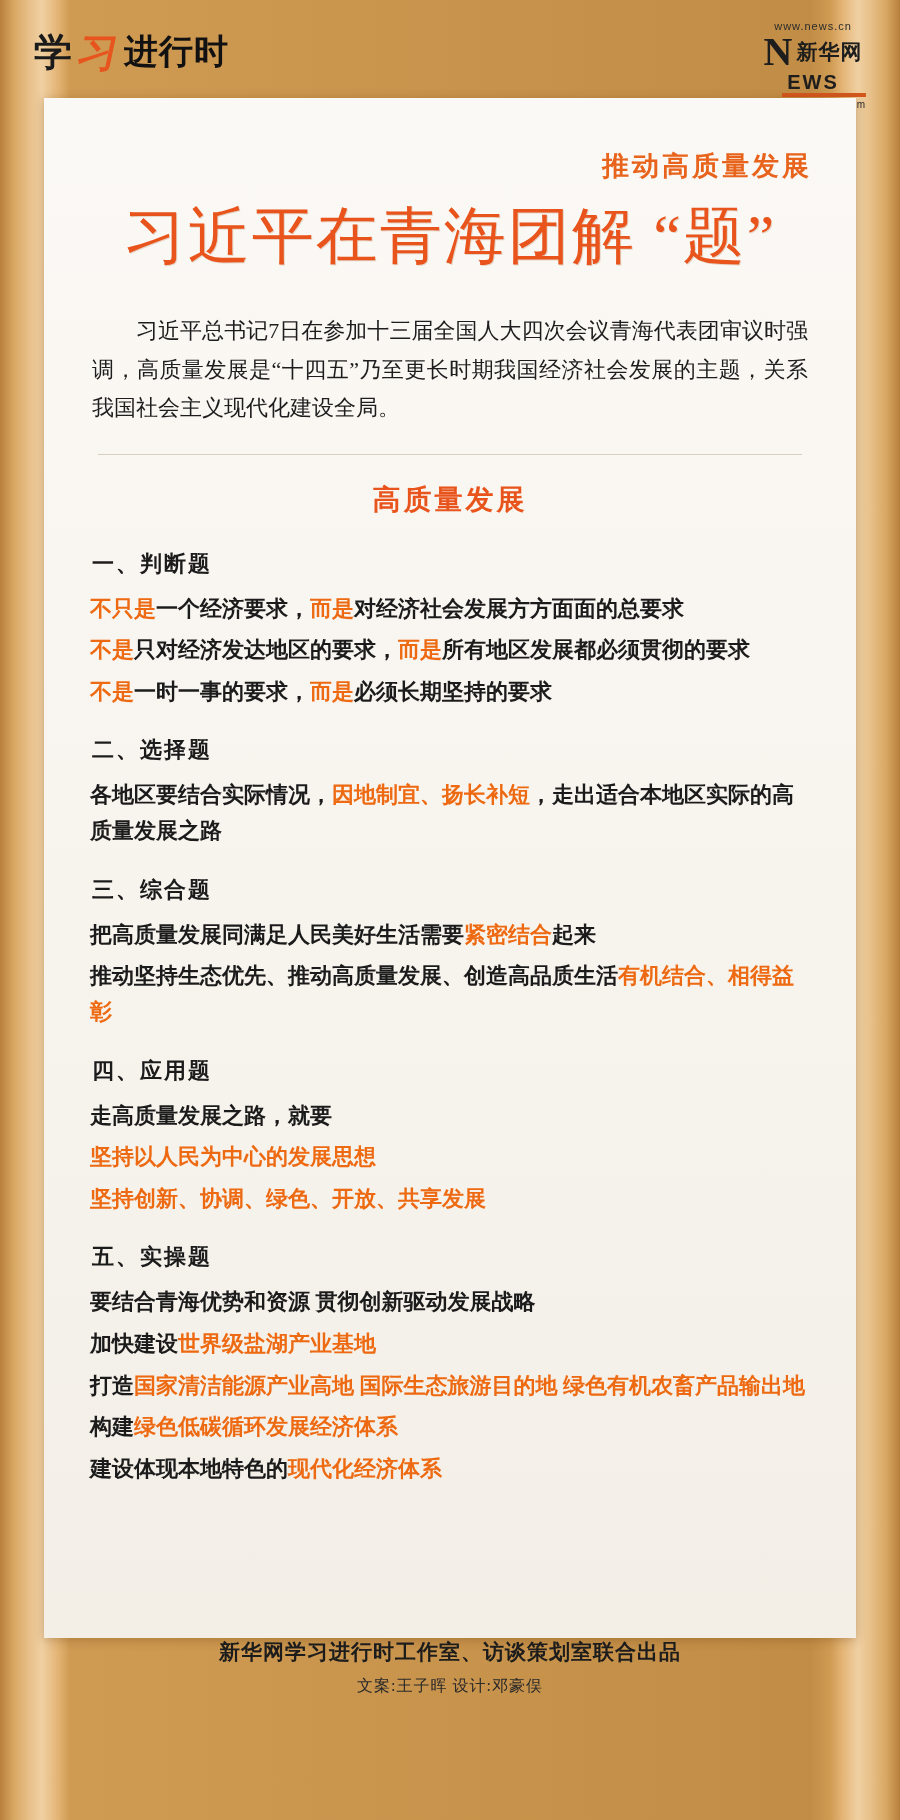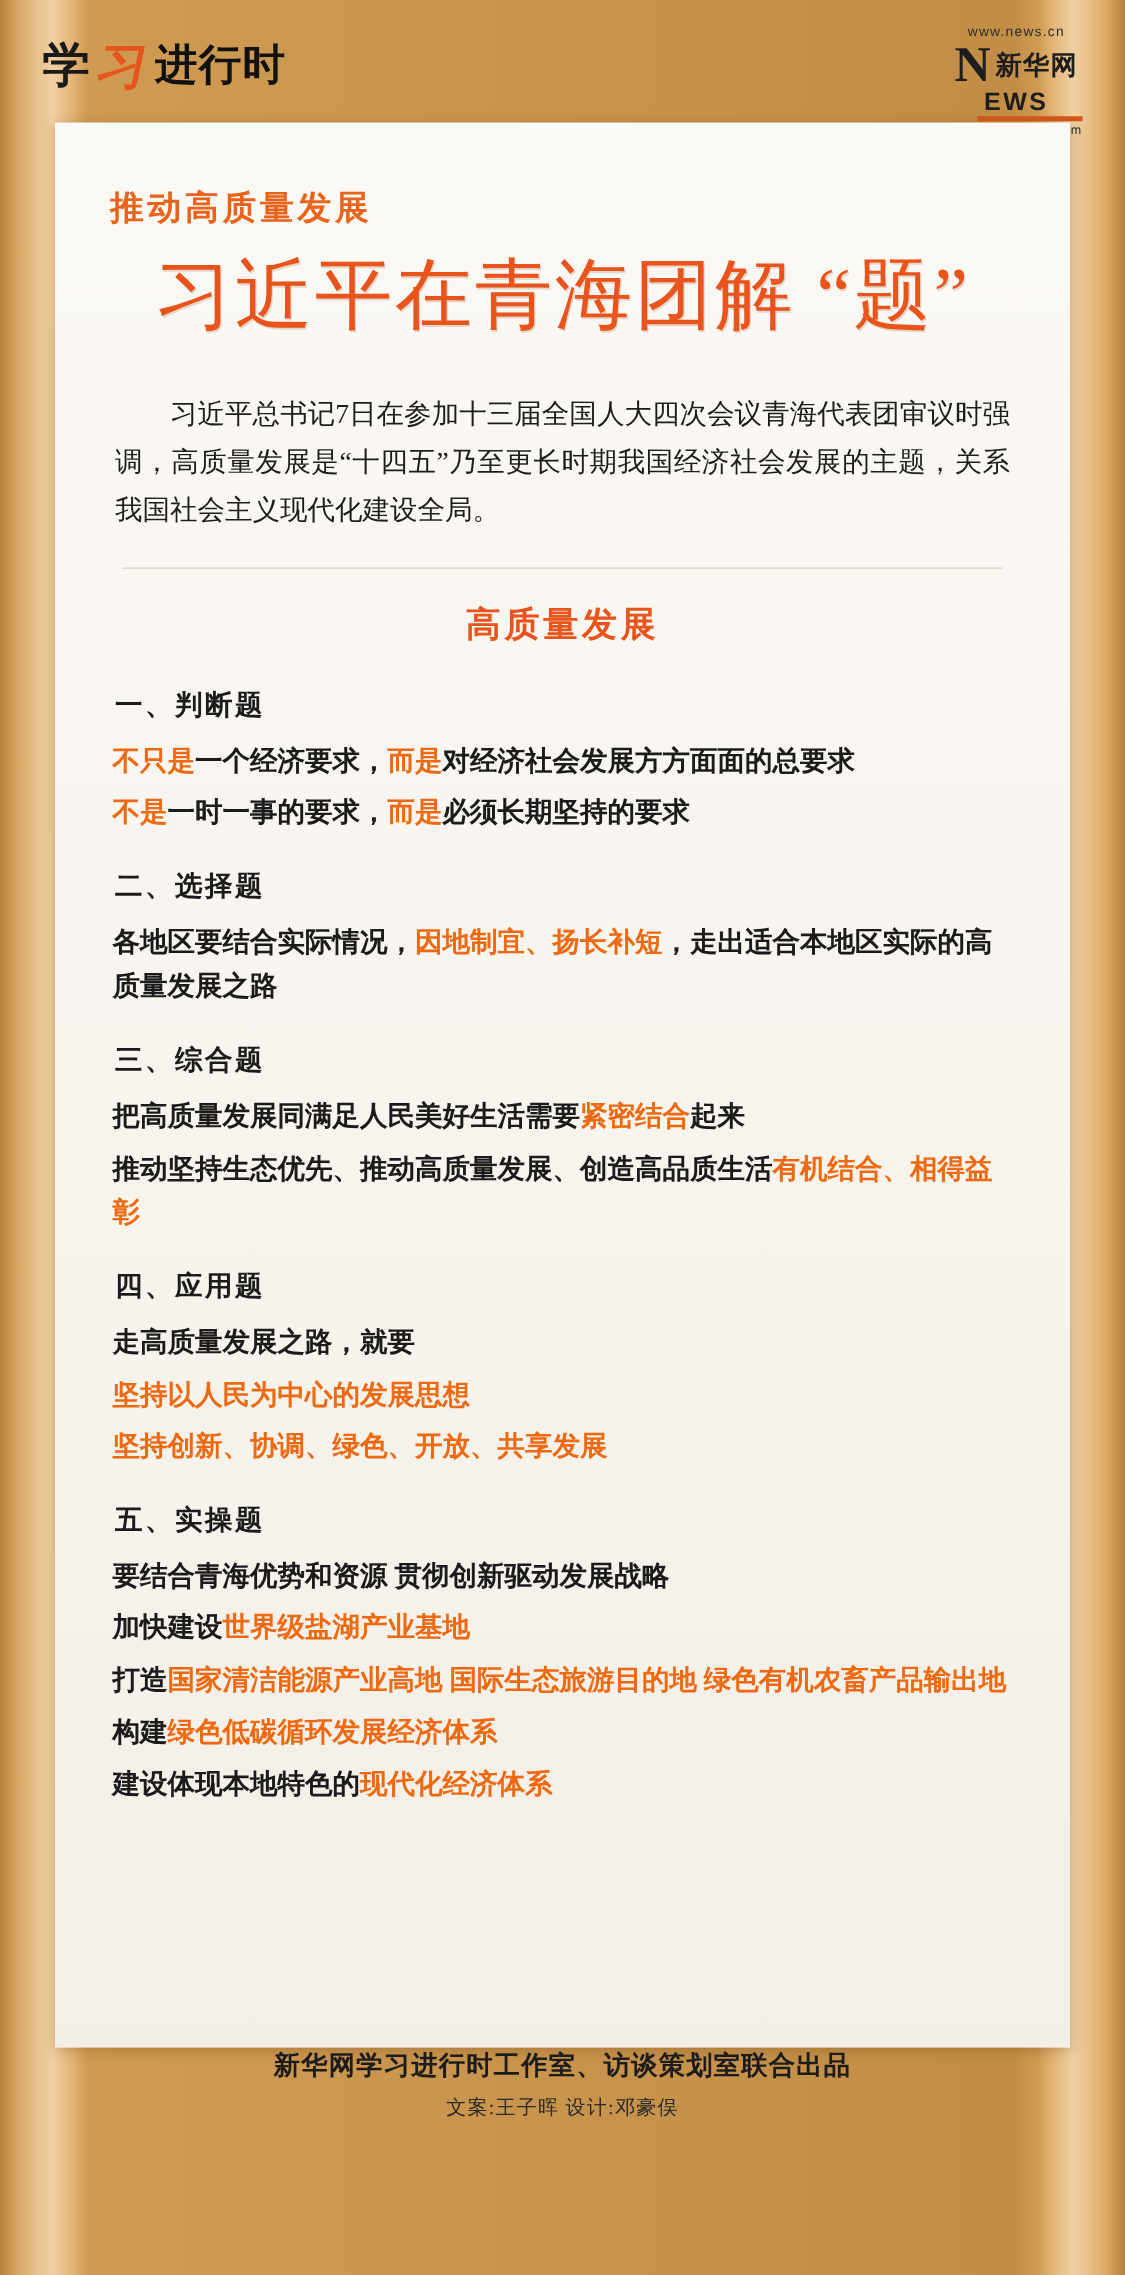--- a/index.html
+++ b/index.html
@@ -135,21 +135,21 @@
     width: 812px;
     min-height: 1540px;
     background:
       linear-gradient(180deg, #fbf9f5 0%, #f7f4ee 55%, #f3efe7 100%);
     box-shadow: 0 2px 10px rgba(90,50,10,0.28);
     padding: 34px 44px 40px 44px;
     box-sizing: border-box;
   }
 
   .kicker {
-    text-align: left;
+    text-align: right;
     color: #e8641c;
     font-size: 27px;
     letter-spacing: 3px;
     font-weight: bold;
     font-family: "Liberation Serif", "DejaVu Serif", serif;
     margin-top: 16px;
   }
   .headline {
     text-align: center;
     color: #e8541b;
@@ -249,20 +249,21 @@
     <div class="headline">习近平在青海团解 “题”</div>
 
     <p class="lede">习近平总书记7日在参加十三届全国人大四次会议青海代表团审议时强调，高质量发展是“十四五”乃至更长时期我国经济社会发展的主题，关系我国社会主义现代化建设全局。</p>
     <hr class="divider">
 
     <div class="section-title">高质量发展</div>
 
     <div id="sections">
         <div class="q-head">一、判断题</div>
         <div class="line"><span class="hl">不只是</span><span>一个经济要求，</span><span class="hl">而是</span><span>对经济社会发展方方面面的总要求</span></div>
+        <div class="line"><span class="hl">不是</span><span>只对经济发达地区的要求，</span><span class="hl">而是</span><span>所有地区发展都必须贯彻的要求</span></div>
         <div class="line"><span class="hl">不是</span><span>一时一事的要求，</span><span class="hl">而是</span><span>必须长期坚持的要求</span></div>
         <div class="q-head tight">二、选择题</div>
         <div class="line"><span>各地区要结合实际情况，</span><span class="hl">因地制宜、扬长补短</span><span>，走出适合本地区实际的高质量发展之路</span></div>
         <div class="q-head tight">三、综合题</div>
         <div class="line"><span>把高质量发展同满足人民美好生活需要</span><span class="hl">紧密结合</span><span>起来</span></div>
         <div class="line"><span>推动坚持生态优先、推动高质量发展、创造高品质生活</span><span class="hl">有机结合、相得益彰</span></div>
         <div class="q-head tight">四、应用题</div>
         <div class="line"><span>走高质量发展之路，就要</span></div>
         <div class="line"><span class="hl">坚持以人民为中心的发展思想</span></div>
         <div class="line"><span class="hl">坚持创新、协调、绿色、开放、共享发展</span></div>

